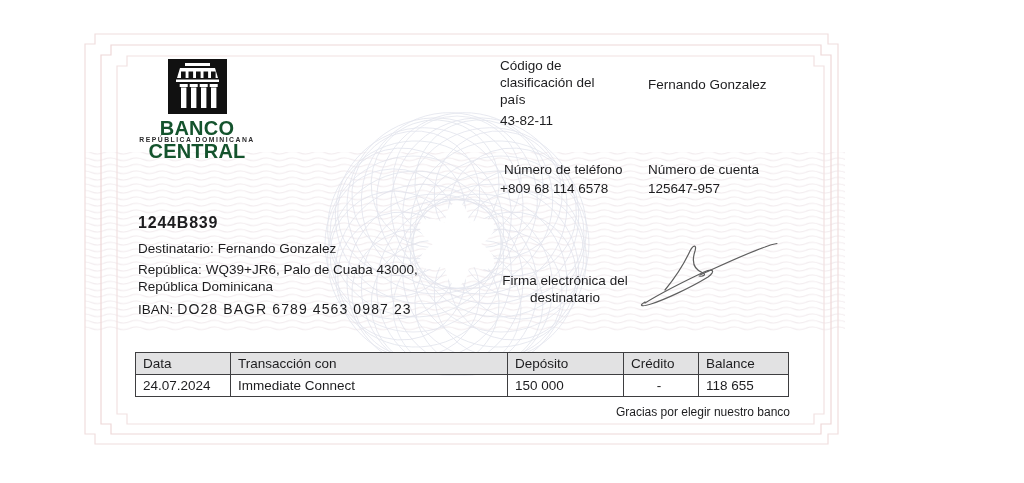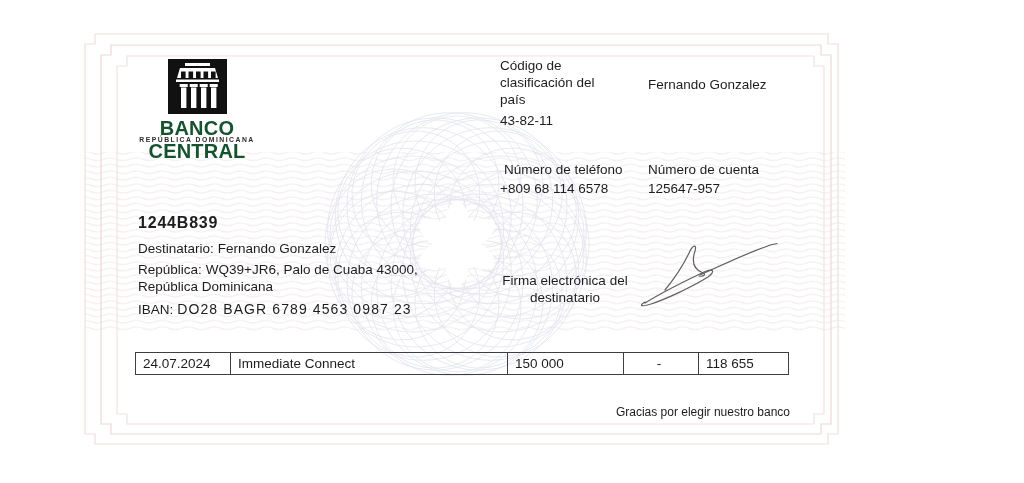--- a/index.html
+++ b/index.html
@@ -165,20 +165,27 @@
 
   <table class="abs tbl">
     <colgroup>
       <col style="width:95px">
         <col style="width:277px">
         <col style="width:116px">
         <col style="width:75px">
         <col style="width:90px">
     </colgroup>
     <tbody>
+        <tr>
+      <th>Data</th>
+      <th>Transacción con</th>
+      <th>Depósito</th>
+      <th>Crédito</th>
+      <th>Balance</th>
+    </tr>
     <tr>
       <td>24.07.2024</td>
       <td>Immediate Connect</td>
       <td>150 000</td>
       <td class="center">-</td>
       <td>118 655</td>
     </tr>
   </tbody>
     </table>
 

